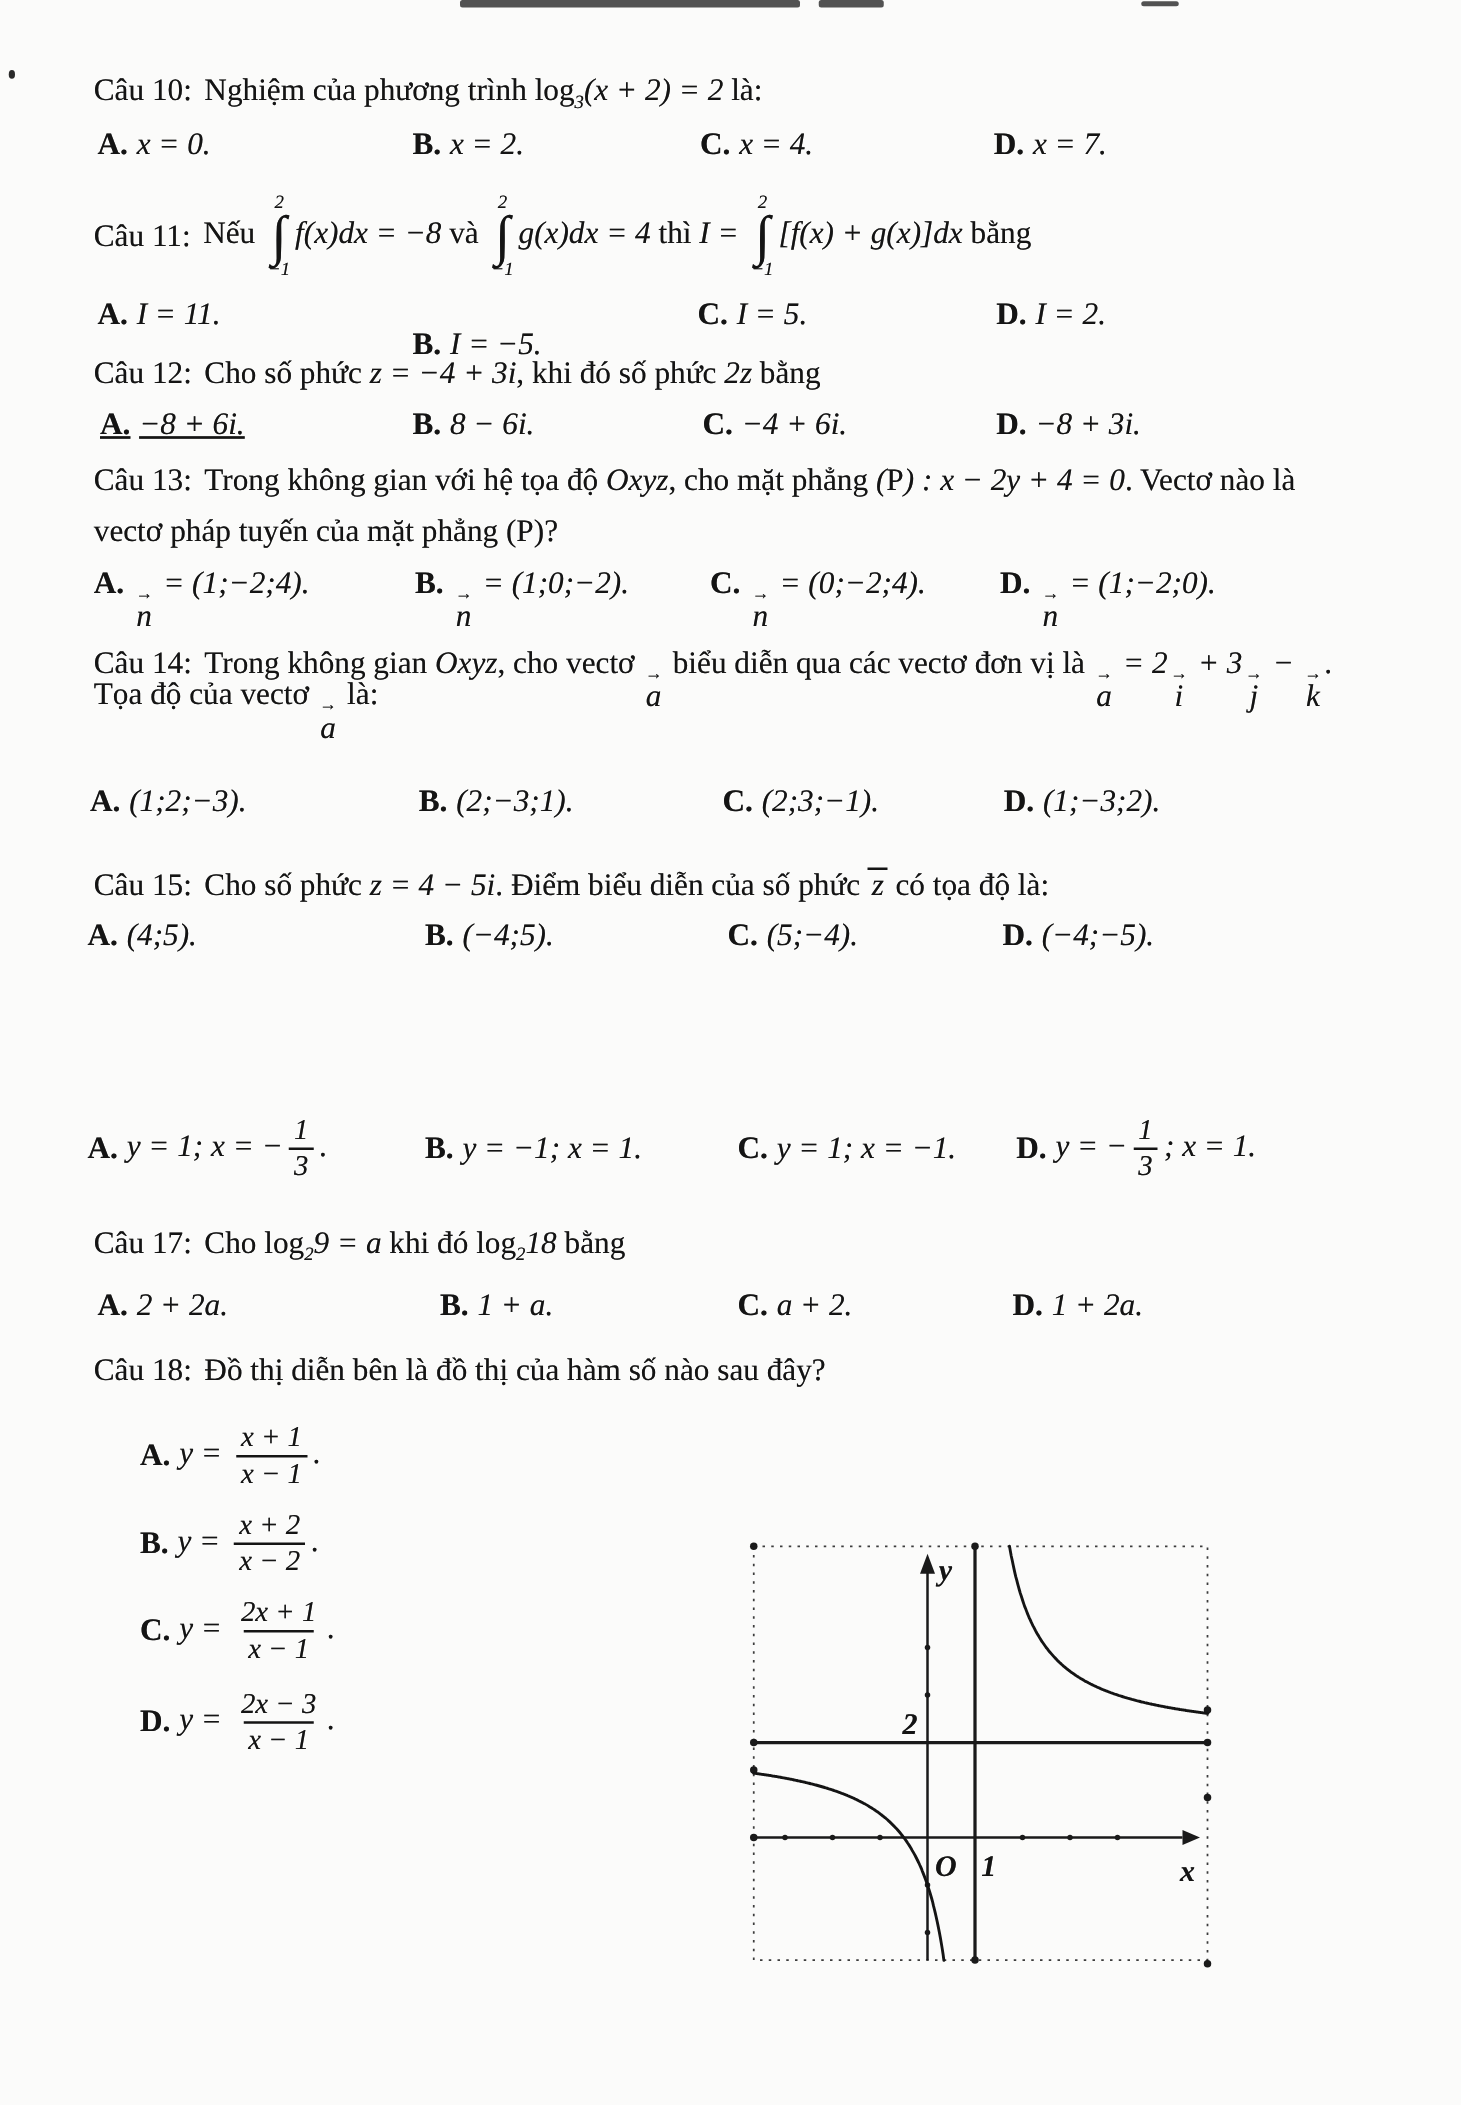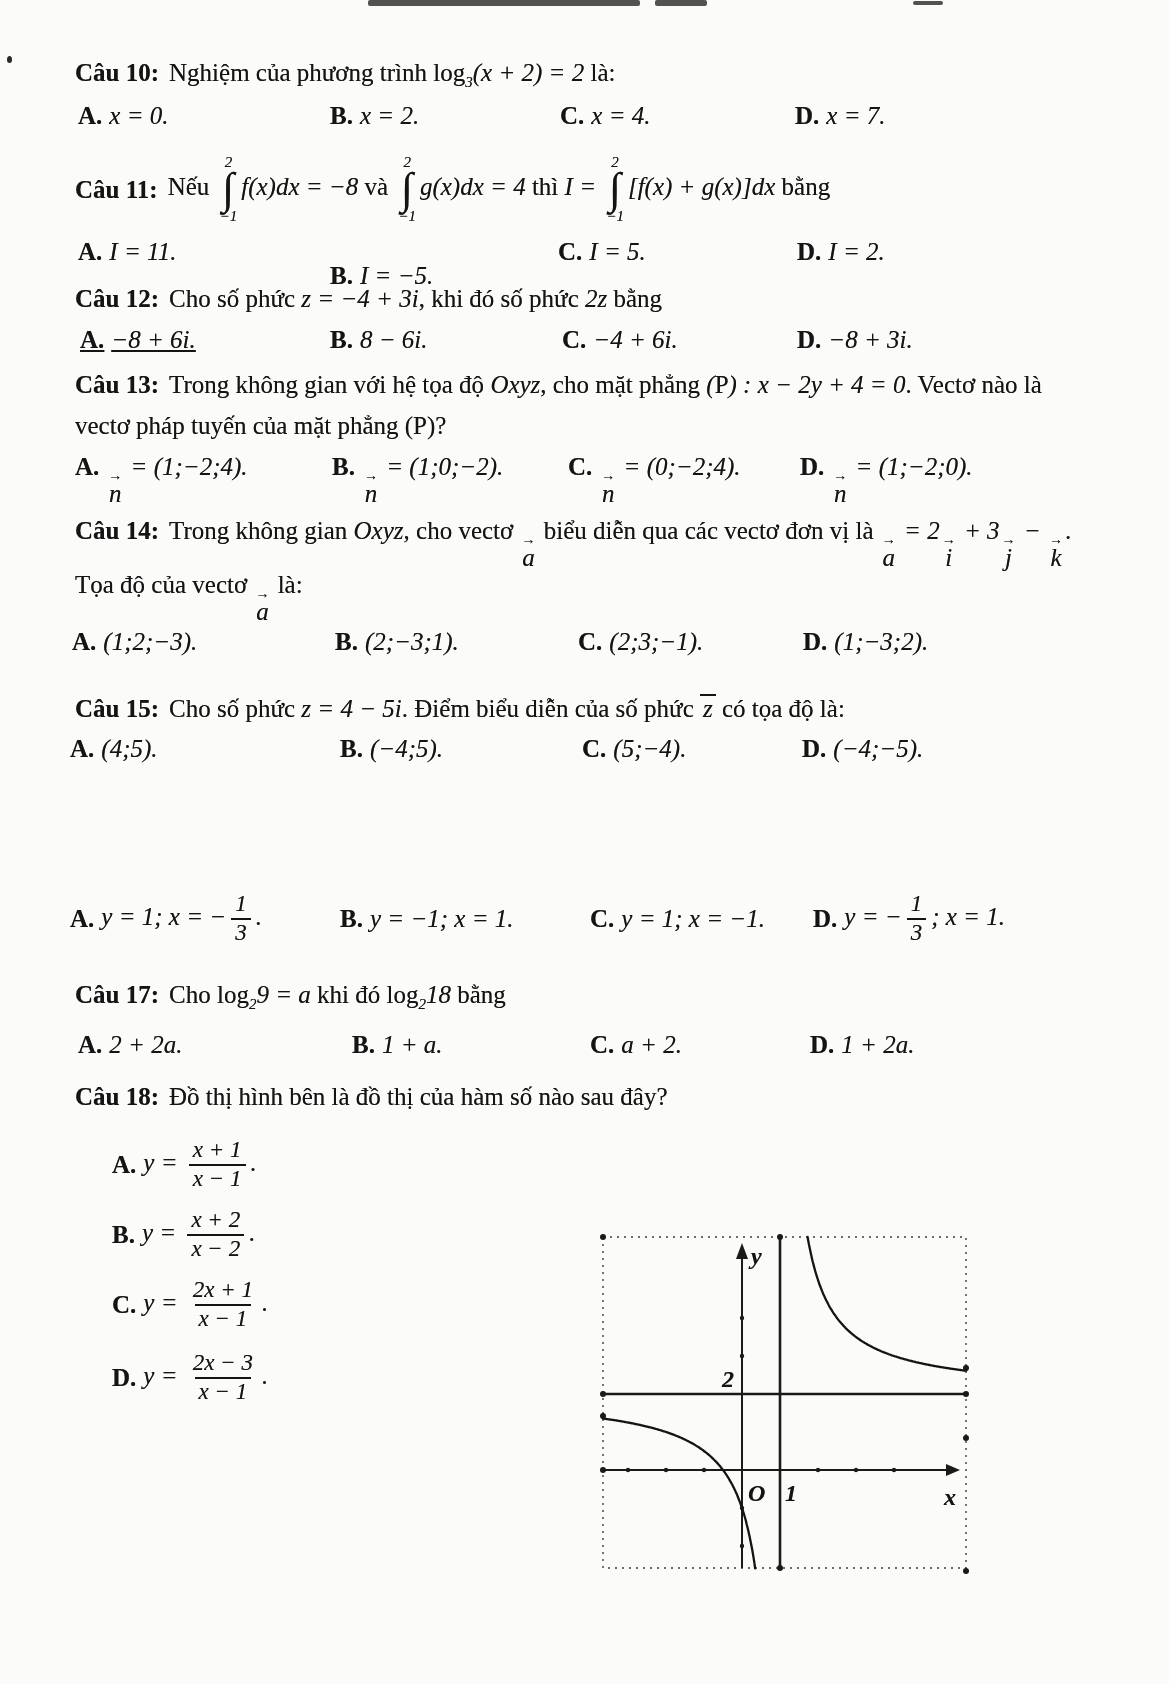--- a/index.html
+++ b/index.html
@@ -5,21 +5,21 @@
   html,body{margin:0;padding:0;background:#e8e8e6;}
   .page{
     position:relative;width:1169px;height:1684px;margin:0 auto;
     background:#fbfbfa;color:#141414;overflow:hidden;
     font-family:"Liberation Serif","DejaVu Serif",serif;
     text-shadow:0 0 .5px rgba(0,0,0,.55);
   }
   .q-stem{position:absolute;font-size:25px;line-height:41px;white-space:nowrap;}
   .q-stem.wrap{white-space:normal;}
   .vcenter{display:flex;align-items:center;}
-  .qn{font-weight:bold;margin-right:10px;}
+  .qn{font-weight:normal;margin-right:10px;}
   .opt{position:absolute;font-size:25px;white-space:nowrap;}
   .olabel{font-weight:bold;margin-right:7px;}
   .mi{font-style:italic;}
   .msub{font-size:15px;vertical-align:-6px;}
   .frac{display:inline-flex;flex-direction:column;align-items:center;vertical-align:middle;margin:0 5px;line-height:1.08;}
   .frac .fn{padding:0 4px 1px;font-size:23px;}
   .frac .fd{border-top:2px solid #141414;padding:1px 4px 0;font-size:23px;}
   .int{display:inline-flex;flex-direction:column;align-items:center;vertical-align:middle;margin:0 4px;}
   .int .lim{font-size:15px;line-height:14px;font-style:italic;}
   .int .sym{font-size:44px;line-height:40px;}
@@ -130,21 +130,21 @@
         </span><span class="mi"> = 2</span><span class="vec">
           <span class="va">→</span>
           <span class="mi">i</span>
         </span><span class="mi"> + 3</span><span class="vec">
           <span class="va">→</span>
           <span class="mi">j</span>
         </span><span class="mi"> − </span><span class="vec">
           <span class="va">→</span>
           <span class="mi">k</span>
         </span><span>.</span></span></div>
-    <div class="q-stem" style="left: 75px; top: 564px; text-align: right;"><span>Tọa độ của vectơ </span><span class="vec">
+    <div class="q-stem" style="left: 75px; top: 535px; text-align: right;"><span>Tọa độ của vectơ </span><span class="vec">
         <span class="va">→</span>
         <span class="mi">a</span>
       </span><span> là:</span></div>
     <div class="opt" style="left: 72px; top: 628px;"><span class="olabel">A.</span><span class="otext"><span class="mi">(1;2;−3).</span></span></div>
     <div class="opt" style="left: 335px; top: 628px;"><span class="olabel">B.</span><span class="otext"><span class="mi">(2;−3;1).</span></span></div>
     <div class="opt" style="left: 578px; top: 628px;"><span class="olabel">C.</span><span class="otext"><span class="mi">(2;3;−1).</span></span></div>
     <div class="opt" style="left: 803px; top: 628px;"><span class="olabel">D.</span><span class="otext"><span class="mi">(1;−3;2).</span></span></div>
     <div class="q-stem" style="left: 75px; top: 688px;"><span class="qn">Câu 15:</span><span class="stem-text"><span>Cho số phức </span><span class="mi">z = 4 − 5i</span><span>. Điểm biểu diễn của số phức </span><span class="bar mi">z</span><span> có tọa độ là:</span></span></div>
     <div class="opt" style="left: 70px; top: 735px;"><span class="olabel">A.</span><span class="otext"><span class="mi">(4;5).</span></span></div>
     <div class="opt" style="left: 340px; top: 735px;"><span class="olabel">B.</span><span class="otext"><span class="mi">(−4;5).</span></span></div>
@@ -170,21 +170,21 @@
       <span class="otext"><span class="mi">y = −</span><span class="frac">
           <span class="fn"><span class="mi">1</span></span>
           <span class="fd"><span class="mi">3</span></span>
         </span><span class="mi">; x = 1.</span></span>
     </div>
     <div class="q-stem" style="left: 75px; top: 974px;"><span class="qn">Câu 17:</span><span class="stem-text"><span>Cho </span><span>log</span><span class="msub mi">2</span><span class="mi">9 = a</span><span> khi đó </span><span>log</span><span class="msub mi">2</span><span class="mi">18</span><span> bằng</span></span></div>
     <div class="opt" style="left: 78px; top: 1031px;"><span class="olabel">A.</span><span class="otext"><span class="mi">2 + 2a.</span></span></div>
     <div class="opt" style="left: 352px; top: 1031px;"><span class="olabel">B.</span><span class="otext"><span class="mi">1 + a.</span></span></div>
     <div class="opt" style="left: 590px; top: 1031px;"><span class="olabel">C.</span><span class="otext"><span class="mi">a + 2.</span></span></div>
     <div class="opt" style="left: 810px; top: 1031px;"><span class="olabel">D.</span><span class="otext"><span class="mi">1 + 2a.</span></span></div>
-    <div class="q-stem" style="left: 75px; top: 1076px;"><span class="qn">Câu 18:</span><span class="stem-text"><span>Đồ thị hình bên là đồ thị của hàm số nào sau đây?</span></span></div>
+    <div class="q-stem" style="left: 75px; top: 1076px;"><span class="qn">Câu 18:</span><span class="stem-text"><span>Đồ thị diễn bên là đồ thị của hàm số nào sau đây?</span></span></div>
     <div class="opt vcenter" style="left: 112px; top: 1131px; height: 68px;">
       <span class="olabel">A.</span>
       <span class="otext"><span class="mi">y = </span><span class="frac">
           <span class="fn"><span class="mi">x + 1</span></span>
           <span class="fd"><span class="mi">x − 1</span></span>
         </span><span class="mi">.</span></span>
     </div>
     <div class="opt vcenter" style="left: 112px; top: 1201px; height: 68px;">
       <span class="olabel">B.</span>
       <span class="otext"><span class="mi">y = </span><span class="frac">

